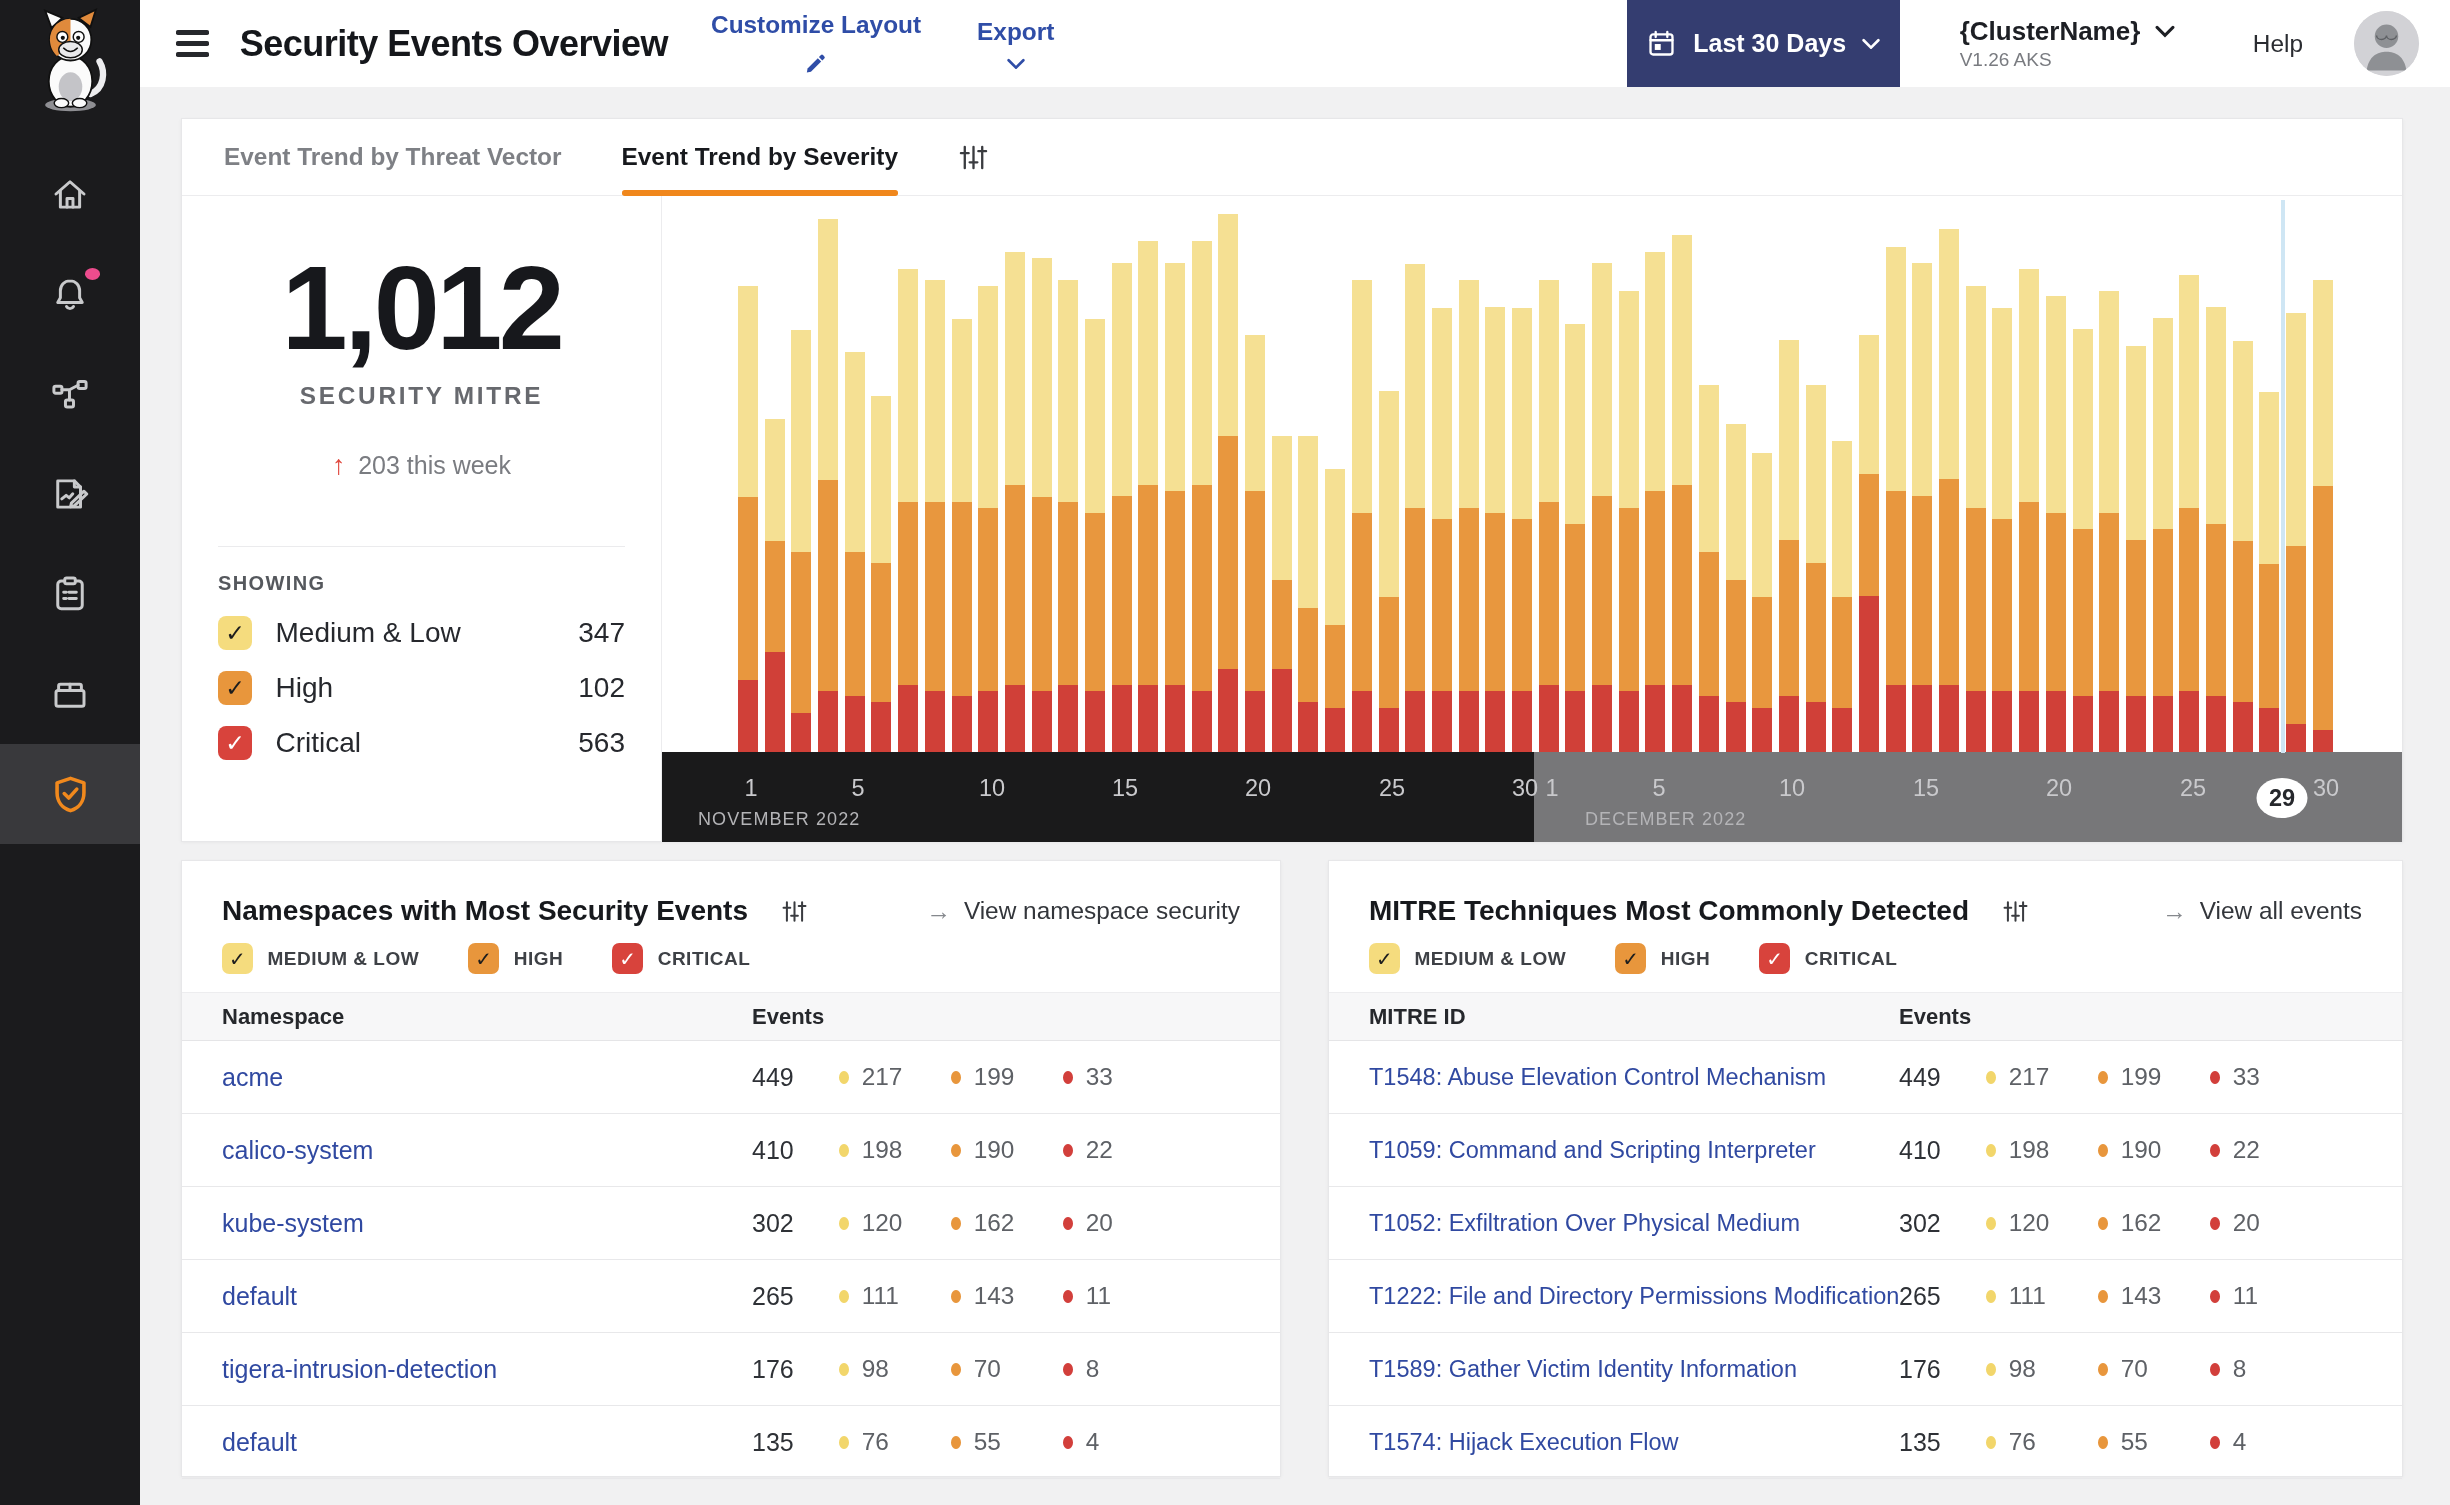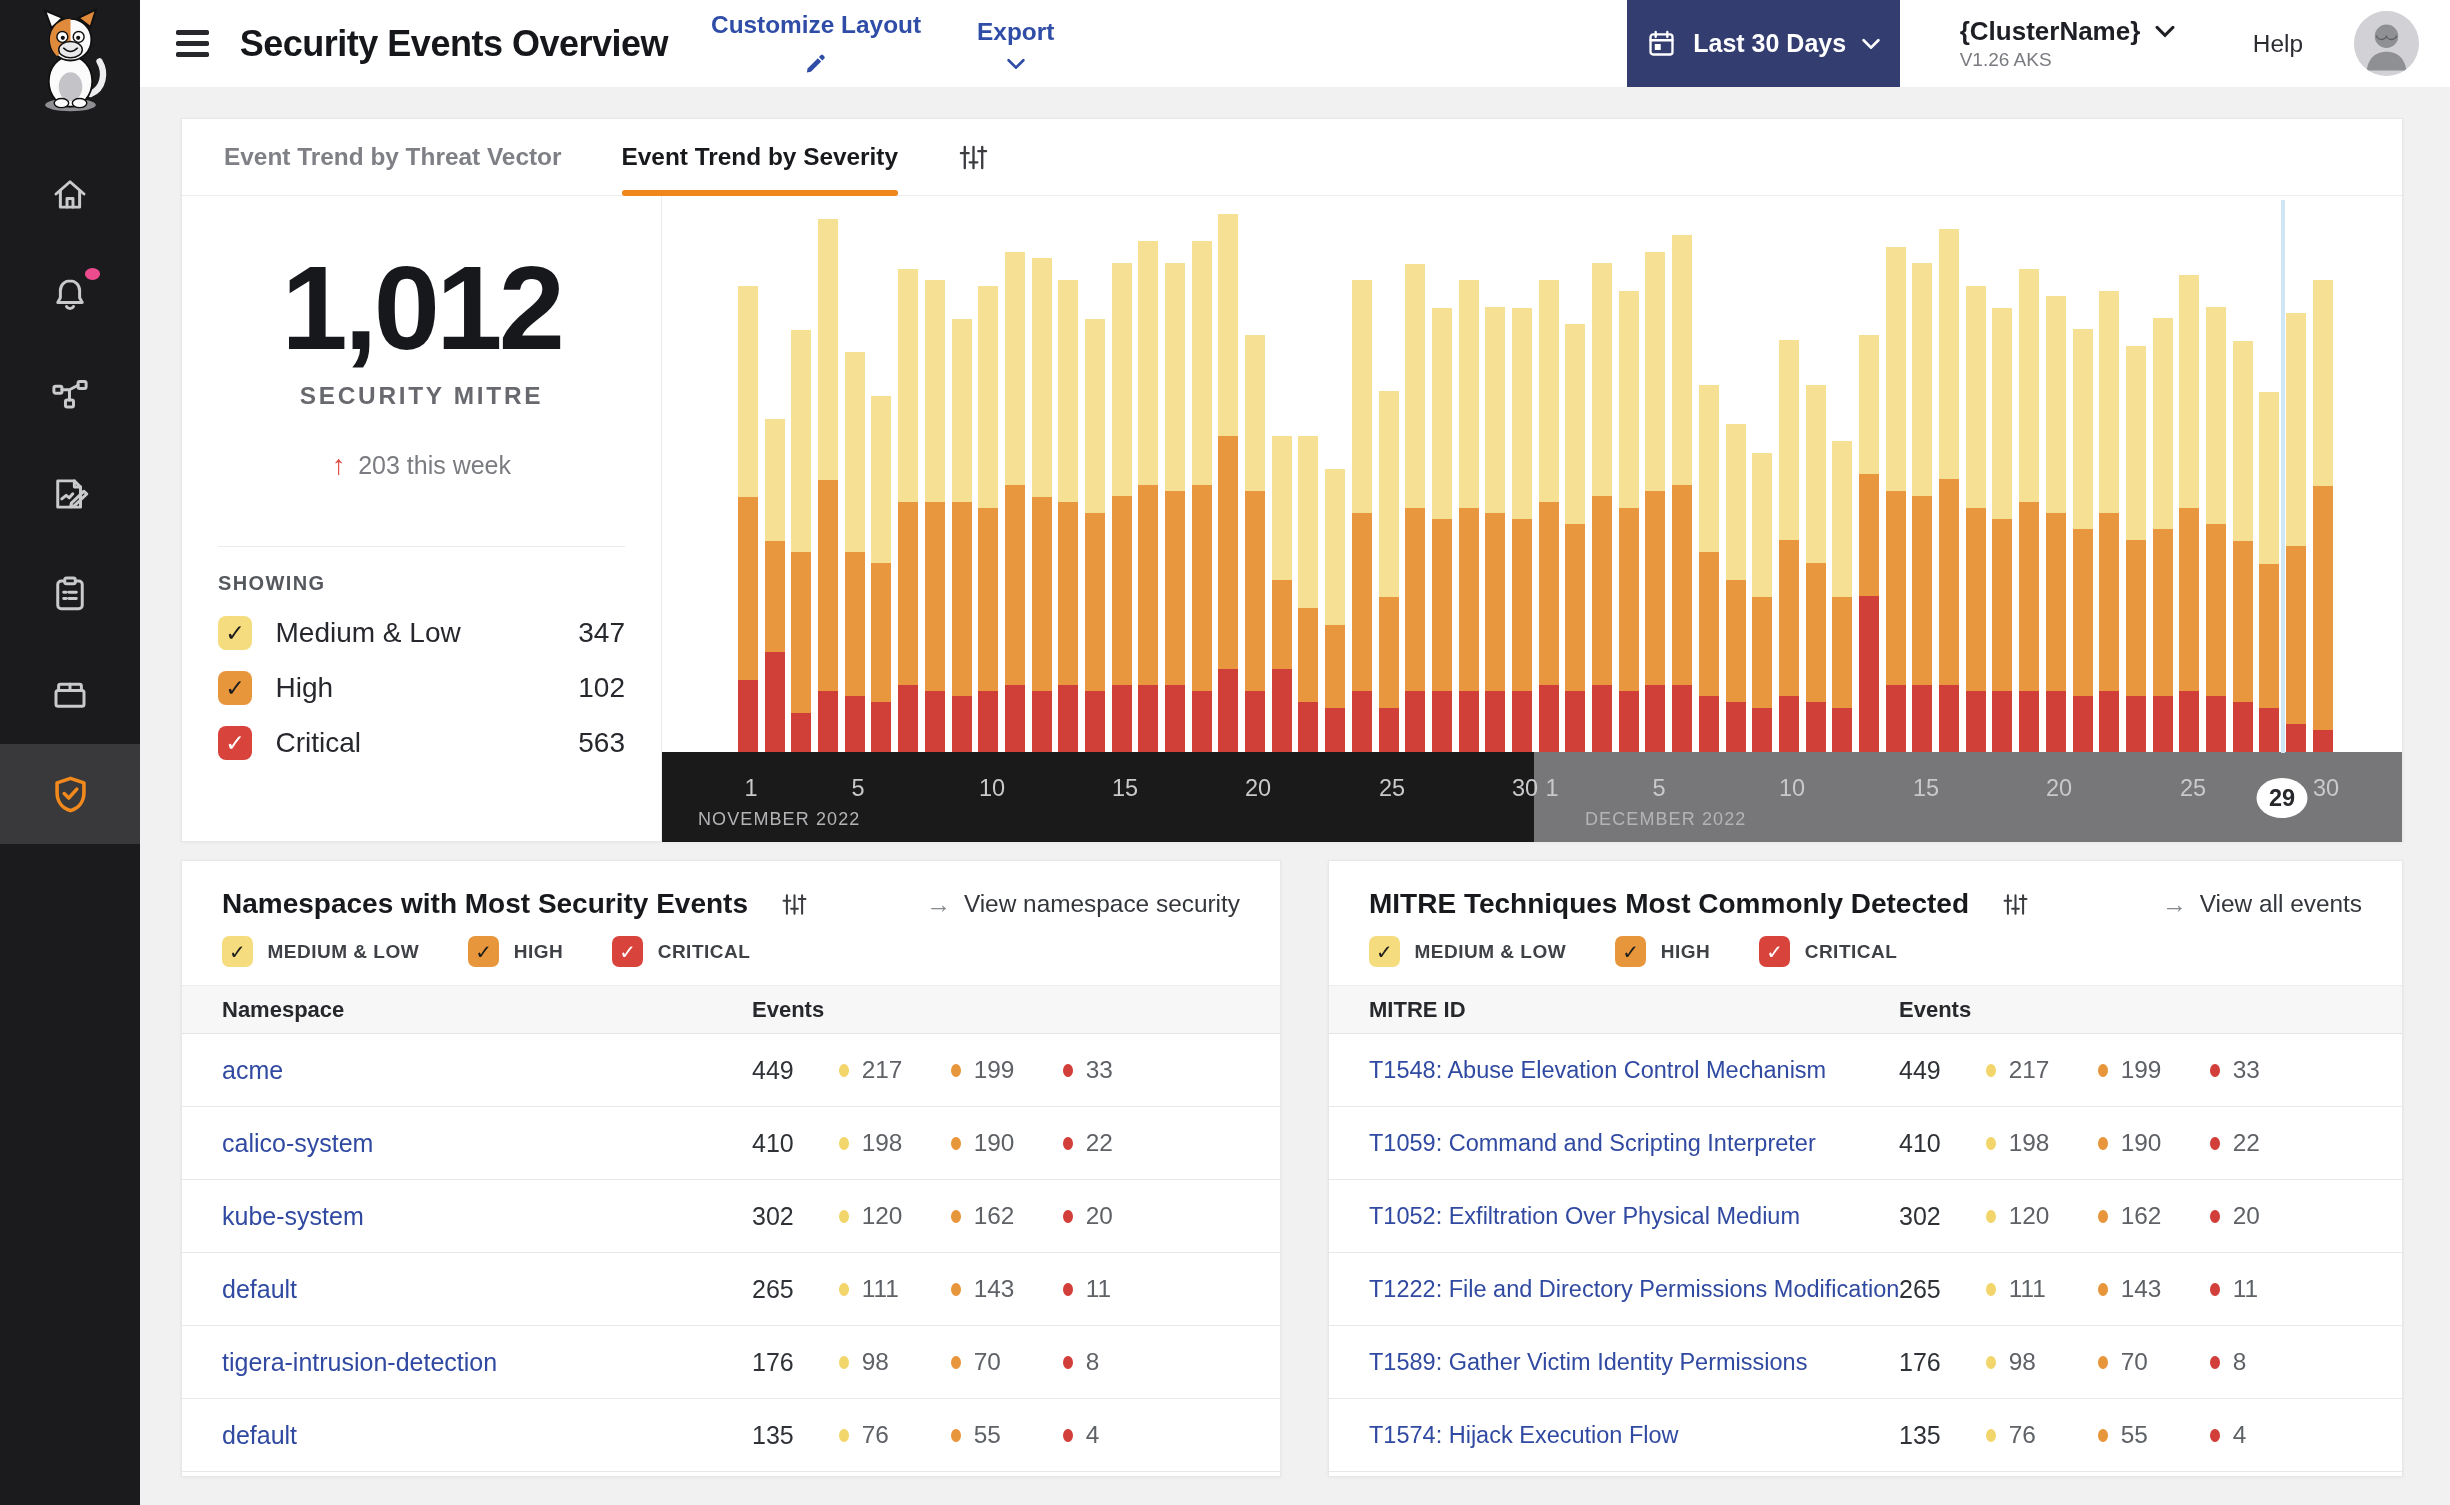--- a/index.html
+++ b/index.html
@@ -72,21 +72,21 @@
   .now-line{position:absolute;top:3.6px;height:553px;width:3.6px;z-index:1;}
   .day-marker{position:absolute;top:582px;width:51px;height:40px;border-radius:50%;background:#fff;
               transform:translateX(-50%);display:flex;align-items:center;justify-content:center;
               font-size:23.5px;font-weight:700;color:#26282C;z-index:3;}
 
   
   .bottom-row{display:flex;gap:47px;margin-top:18px;}
   .panel{height:617px;}
   .panel-ns{width:1100px;}
   .panel-mitre{width:1075px;}
-  .panel-head{padding:27px 40px 0;display:flex;align-items:center;}
+  .panel-head{padding:34px 40px 0;display:flex;align-items:center;}
   .panel-title{font-size:28px;font-weight:700;color:#17191D;margin:0;}
   .panel-sliders{margin-left:33px;}
   .panel-link{margin-left:auto;display:flex;align-items:center;gap:12.7px;font-size:24.4px;color:#33363B;cursor:pointer;text-decoration:none;}
   .link-arrow{color:#85888D;font-size:25px;}
   .filters{padding:16.3px 40px 0;display:flex;gap:49px;align-items:center;}
   .chip{display:flex;align-items:center;gap:14.5px;}
   .chip .cb{width:31px;height:31px;border-radius:7.2px;font-size:20px;}
   .chip-label{font-size:19px;font-weight:700;color:#3E4146;letter-spacing:0.5px;}
 
   .table{margin-top:18px;}
@@ -848,21 +848,21 @@
                 <span class="sev-group">
                   <span class="dot" style="background: rgb(232, 150, 60);"></span>
                   <span class="sev-val">143</span>
                 </span>
                 <span class="sev-group">
                   <span class="dot" style="background: rgb(210, 63, 59);"></span>
                   <span class="sev-val">11</span>
                 </span>
               </div>
               <div class="trow">
-                <a class="row-name">T1589: Gather Victim Identity Permissions</a>
+                <a class="row-name">T1589: Gather Victim Identity Information</a>
                 <span class="row-total">176</span>
                 <span class="sev-group">
                   <span class="dot" style="background: rgb(242, 214, 107);"></span>
                   <span class="sev-val">98</span>
                 </span>
                 <span class="sev-group">
                   <span class="dot" style="background: rgb(232, 150, 60);"></span>
                   <span class="sev-val">70</span>
                 </span>
                 <span class="sev-group">

